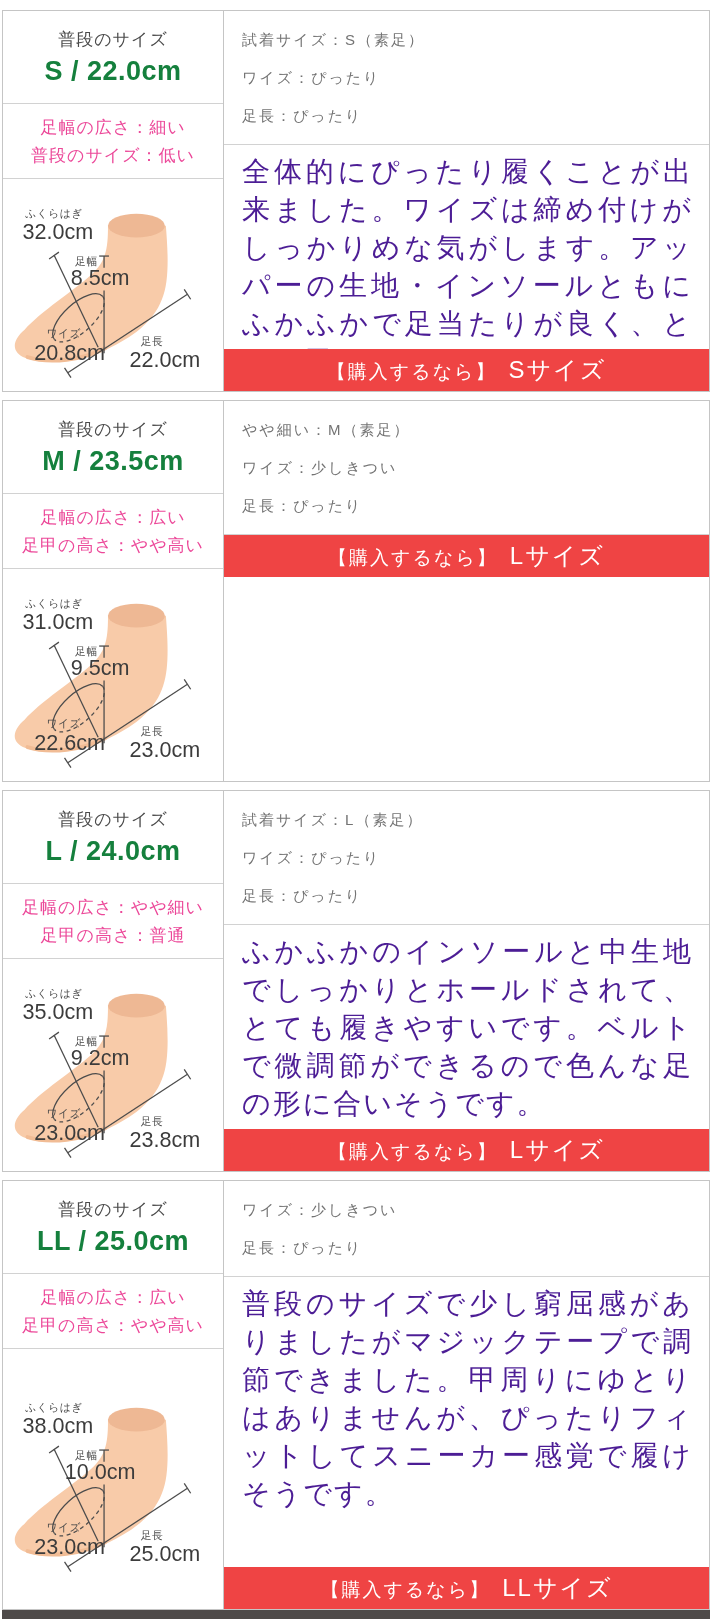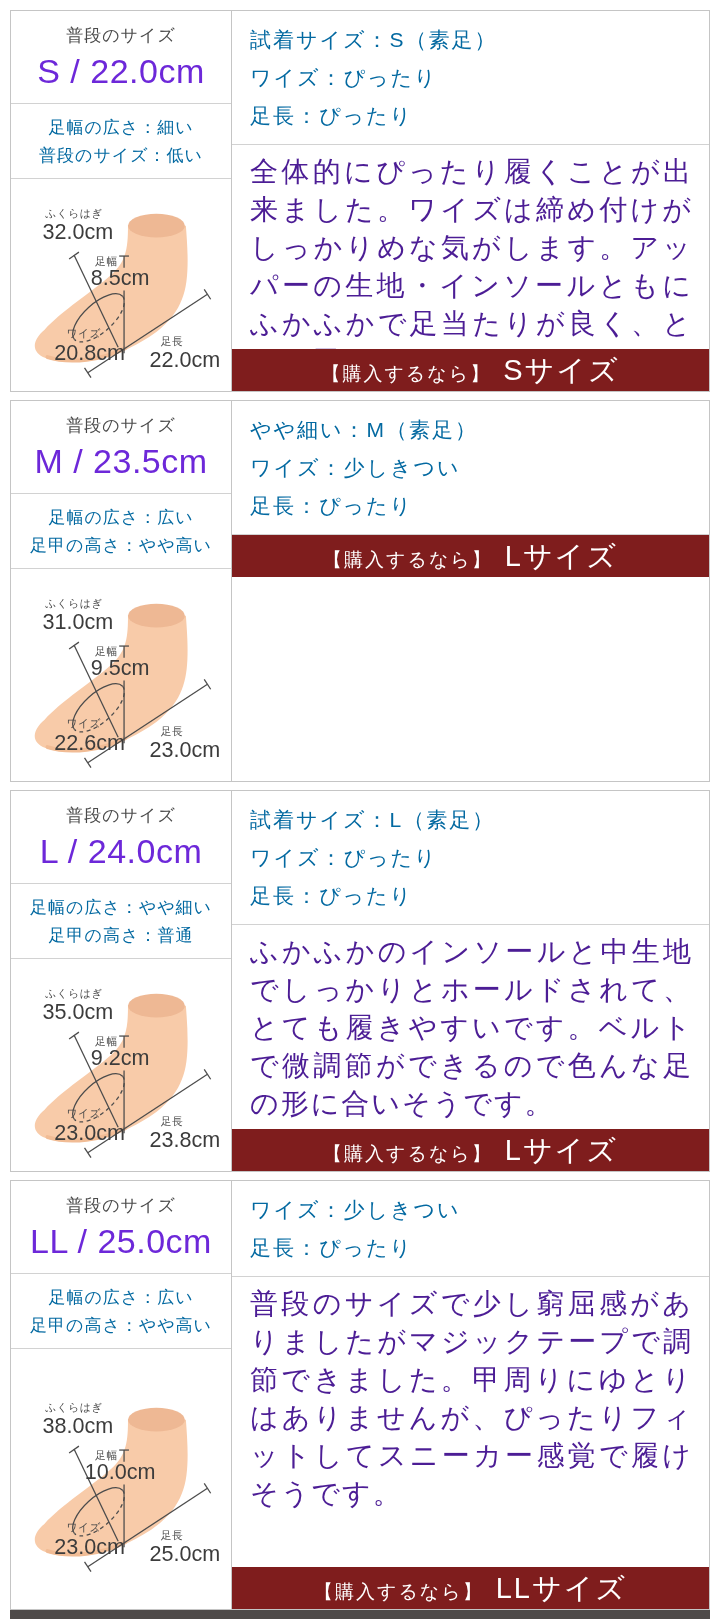--- a/index.html
+++ b/index.html
@@ -2,72 +2,72 @@
 <html><head>
 <meta charset="utf-8">
 <style>
   html,body{margin:0;padding:0;background:#ffffff;}
   body{
     width:720px;
     font-family:"Liberation Sans","DejaVu Sans",sans-serif;
     color:#454545;
     -webkit-font-smoothing:antialiased;
   }
-  .page{padding:10px 10px 0 10px;}
+  .page{padding:10px 10px 0 2px;}
   .card{
     display:flex;
     border:1px solid #c5c5c5;
     height:382px;
     box-sizing:border-box;
     margin-bottom:8px;
     background:#fff;
   }
   .card.tall{height:430px;margin-bottom:0;}
   
   .left{width:220px;flex:none;border-right:1px solid #c5c5c5;display:flex;flex-direction:column;}
   .size-header{
     height:92px;flex:none;border-bottom:1px solid #d2d2d2;
     display:flex;flex-direction:column;justify-content:center;align-items:center;gap:5px;
   }
   .size-title{font-size:17px;letter-spacing:1px;color:#4a4a4a;}
-  .size-value{font-size:34px;letter-spacing:.5px;color:#6d28d9;}
+  .size-value{font-size:27px;letter-spacing:.5px;color:#15803d;font-weight:bold;}
   .foot-info{
     height:74px;flex:none;border-bottom:1px solid #d2d2d2;
     display:flex;flex-direction:column;justify-content:center;align-items:center;gap:5px;
-    font-size:17px;letter-spacing:1px;color:#0369a1;
-  }
-  .foot-area{flex:1;display:flex;align-items:center;justify-content:flex-end;overflow:hidden;}
+    font-size:17px;letter-spacing:1px;color:#ec4899;
+  }
+  .foot-area{flex:1;display:flex;align-items:center;justify-content:flex-start;overflow:hidden;}
   svg.foot{width:208px;height:202px;display:block;}
   .foot-body{fill:#f8cba9;}
   .ankle{fill:#eeb894;}
   .sole{fill:none;stroke:#f1bc95;stroke-width:4;stroke-linecap:round;}
   .mlines line,.mlines path{stroke:#4c4c4c;stroke-width:1.3;fill:none;}
   .mlines .dash{stroke-dasharray:4 3.5;}
   .m-label{font-size:11px;fill:#4a4a4a;letter-spacing:.5px;}
   .m-value{font-size:22px;fill:#3c3c3c;}
   
   .right{flex:1;min-width:0;display:flex;flex-direction:column;}
   .fit-info{
     flex:none;border-bottom:1px solid #d2d2d2;
     padding:10px 18px 9px 18px;
-    font-size:21px;line-height:38px;letter-spacing:2px;color:#0369a1;
+    font-size:15px;line-height:38px;letter-spacing:2px;color:#737373;
   }
   .review{
     flex:1;overflow:hidden;
     padding:8px 16px 4px 18px;
     font-size:28px;line-height:38px;letter-spacing:2px;color:#4c1d95;
     text-align:justify;
   }
   .banner{
-    flex:none;height:42px;background:#7f1d1d;color:#ffffff;
+    flex:none;height:42px;background:#ef4444;color:#ffffff;
     display:flex;justify-content:center;align-items:baseline;gap:12px;
     overflow:hidden;
   }
   .banner-prefix{font-size:19px;letter-spacing:2px;line-height:42px;}
-  .banner-size{font-size:29px;letter-spacing:2px;line-height:42px;}
+  .banner-size{font-size:24px;letter-spacing:2px;line-height:42px;}
   .bottom-strip{height:9px;background:#4e4a49;}
 </style>
 </head>
 <body>
 
 <div class="page">
 
   <section class="card">
     <div class="left">
       <div class="size-header">

